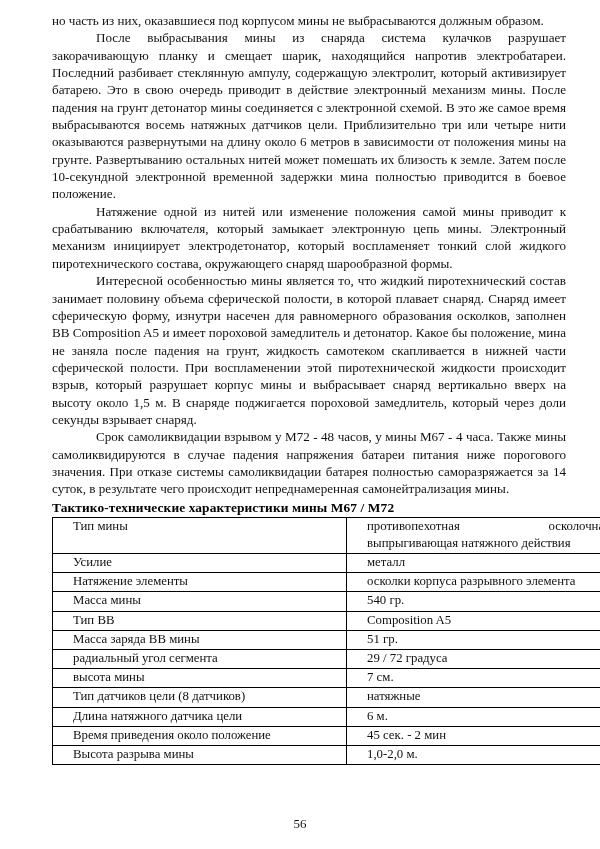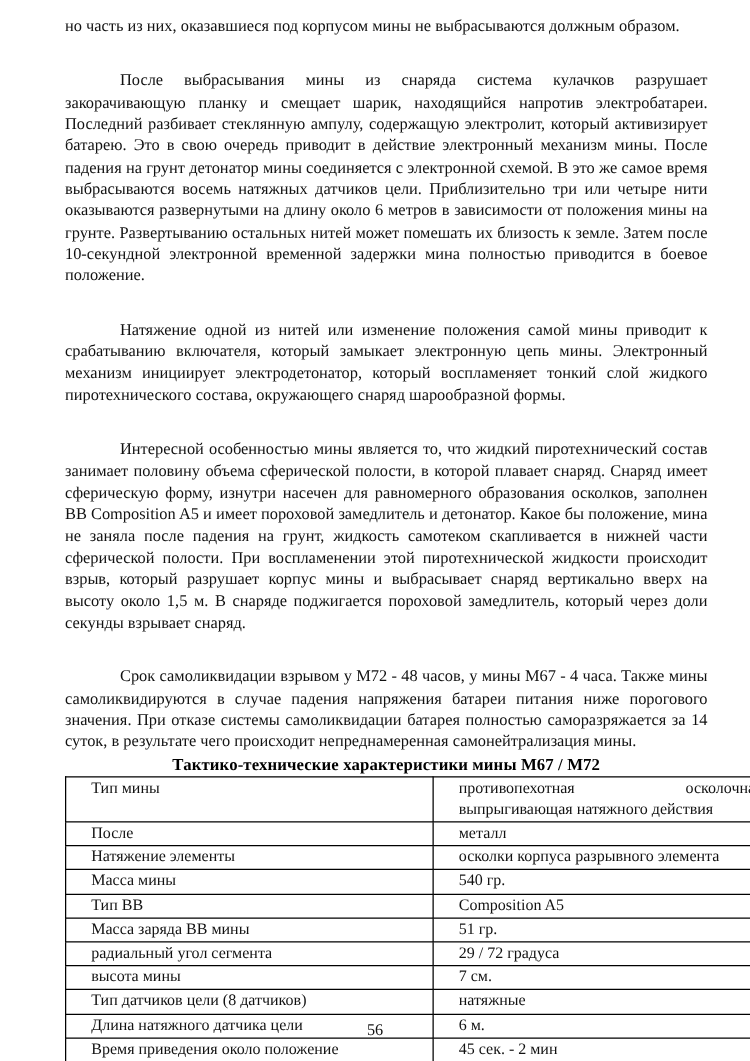--- a/index.html
+++ b/index.html
@@ -26,27 +26,26 @@
     margin: 0;
     font-size: 13.1px;
     line-height: 17.35px;
     text-align: justify;
     text-justify: inter-word;
     hyphens: none;
     color: #111;
   }
   p.indent {
     text-indent: 44px;
-    margin-top: 26px;
   }
   .table-title {
     margin: 2px 0 1px 0;
     font-size: 13.4px;
     font-weight: bold;
-    text-align: center;
+    text-align: left;
     letter-spacing: 0.1px;
   }
   table.spec {
     border-collapse: collapse;
     width: 514px;
     margin: 0;
     table-layout: fixed;
   }
   table.spec td {
     border: 1px solid #000;
@@ -94,21 +93,21 @@
 
   <table class="spec">
     <tbody>
 
       <tr>
         <td class="c-label nojust">Тип мины</td>
         <td class="c-value">противопехотная осколочная выпрыгивающая натяжного действия</td>
       </tr>
 
       <tr>
-        <td class="c-label nojust">После</td>
+        <td class="c-label nojust">Усилие</td>
         <td class="c-value nojust">металл</td>
       </tr>
 
       <tr>
         <td class="c-label nojust">Натяжение элементы</td>
         <td class="c-value nojust">осколки корпуса разрывного элемента</td>
       </tr>
 
       <tr>
         <td class="c-label nojust">Масса мины</td>

